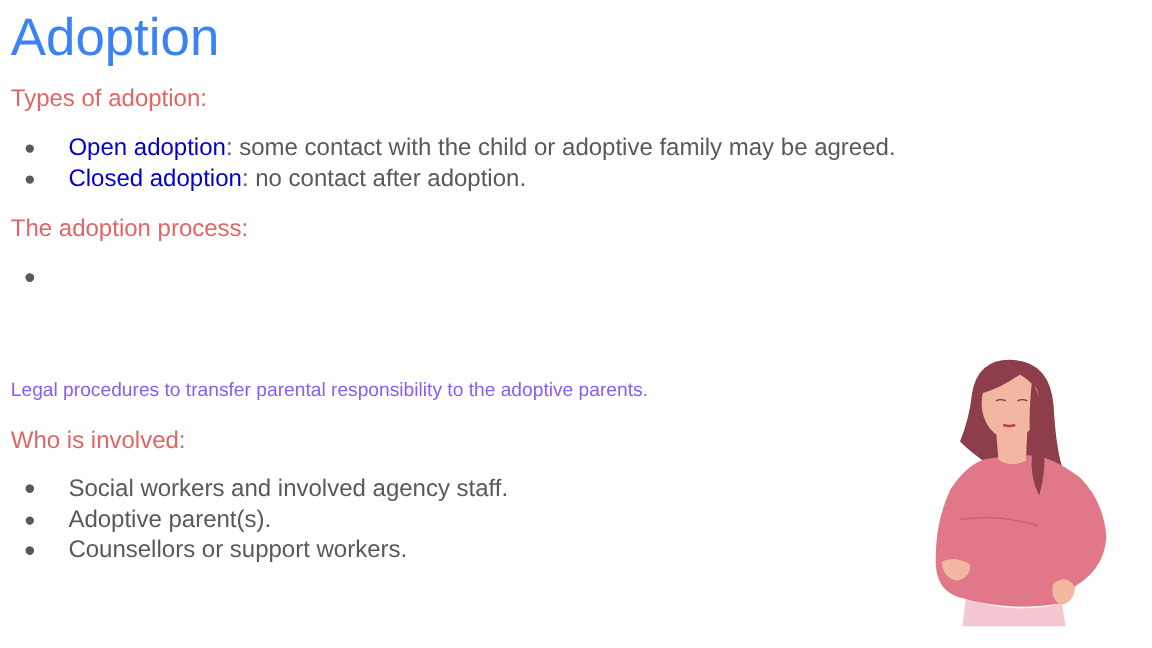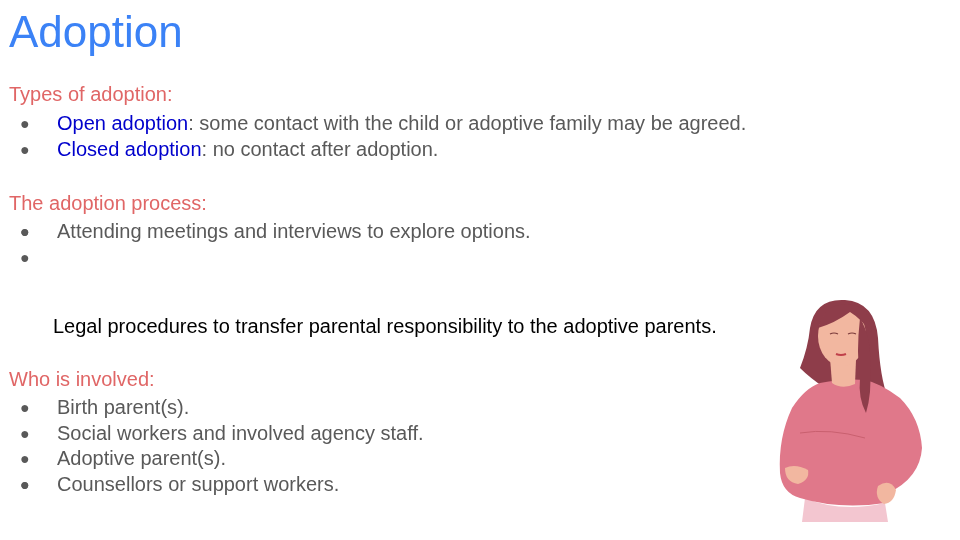--- a/index.html
+++ b/index.html
@@ -1,48 +1,48 @@
 <!DOCTYPE html>
 <html><head>
 <meta charset="utf-8">
 <style>
   html,body{margin:0;padding:0;background:#fff;}
   body{width:960px;height:540px;position:relative;overflow:hidden;font-family:"Liberation Sans",sans-serif;color:#595959;}
   .title{position:absolute;left:9px;top:10px;font-size:44px;color:#3b82f6;line-height:44px;}
-  .heading{position:absolute;left:9px;font-size:20px;color:#e06666;line-height:24px;margin-top:12px;}
-  .para{position:absolute;left:9px;font-size:20px;color:#000000;line-height:24px;margin-left:44px;}
+  .heading{position:absolute;left:9px;font-size:20px;color:#e06666;line-height:24px;}
+  .para{position:absolute;left:9px;font-size:16px;color:#8b5cf6;line-height:24px;}
   ul.list{position:absolute;left:0;margin:0;padding:0;list-style:none;}
   ul.list li{position:relative;padding-left:57px;font-size:20px;line-height:25.5px;color:#595959;white-space:nowrap;}
   ul.list li .bullet{position:absolute;left:20px;top:0;font-size:16px;}
   .term{color:#0000cc;}
   .illus{position:absolute;left:770px;top:298px;width:160px;height:224px;}
 </style>
 </head>
 <body>
 
 <div class="title">Adoption</div>
 
 <div class="heading" style="top:70px">Types of adoption:</div>
 <ul class="list" style="top:111px">
   <li><span class="bullet">●</span><span class="term">Open adoption</span><span>: some contact with the child or adoptive family may be agreed.</span></li>
   <li><span class="bullet">●</span><span class="term">Closed adoption</span><span>: no contact after adoption.</span></li>
 </ul>
 
 <div class="heading" style="top:179px">The adoption process:</div>
 <ul class="list" style="top:219px">
   <li><span class="bullet">●</span></li>
-  <li><span class="bullet">●</span><span>Attending meetings and interviews to explore options.</span></li>
+  <li><span class="bullet">●</span></li>
   <li><span class="bullet">●</span></li>
 </ul>
 
 <div class="para" style="top:314px">Legal procedures to transfer parental responsibility to the adoptive parents.</div>
 
 <div class="heading" style="top:355px">Who is involved:</div>
 <ul class="list" style="top:395px">
-  <li><span class="bullet">●</span><span>Birth parent(s).</span></li>
+  <li><span class="bullet">●</span></li>
   <li><span class="bullet">●</span><span>Social workers and involved agency staff.</span></li>
   <li><span class="bullet">●</span><span>Adoptive parent(s).</span></li>
   <li><span class="bullet">●</span></li>
   <li><span class="bullet">●</span><span>Counsellors or support workers.</span></li>
 </ul>
 
 <svg class="illus" viewBox="0 0 160 224">
 
   <path d="M40 30 Q45 0 75 2 Q105 4 108 40 Q110 80 118 100 Q120 115 110 125 Q95 110 92 95 L55 90 Q40 80 30 70 Q38 50 40 30Z" fill="#8e3d4a"></path>
 

